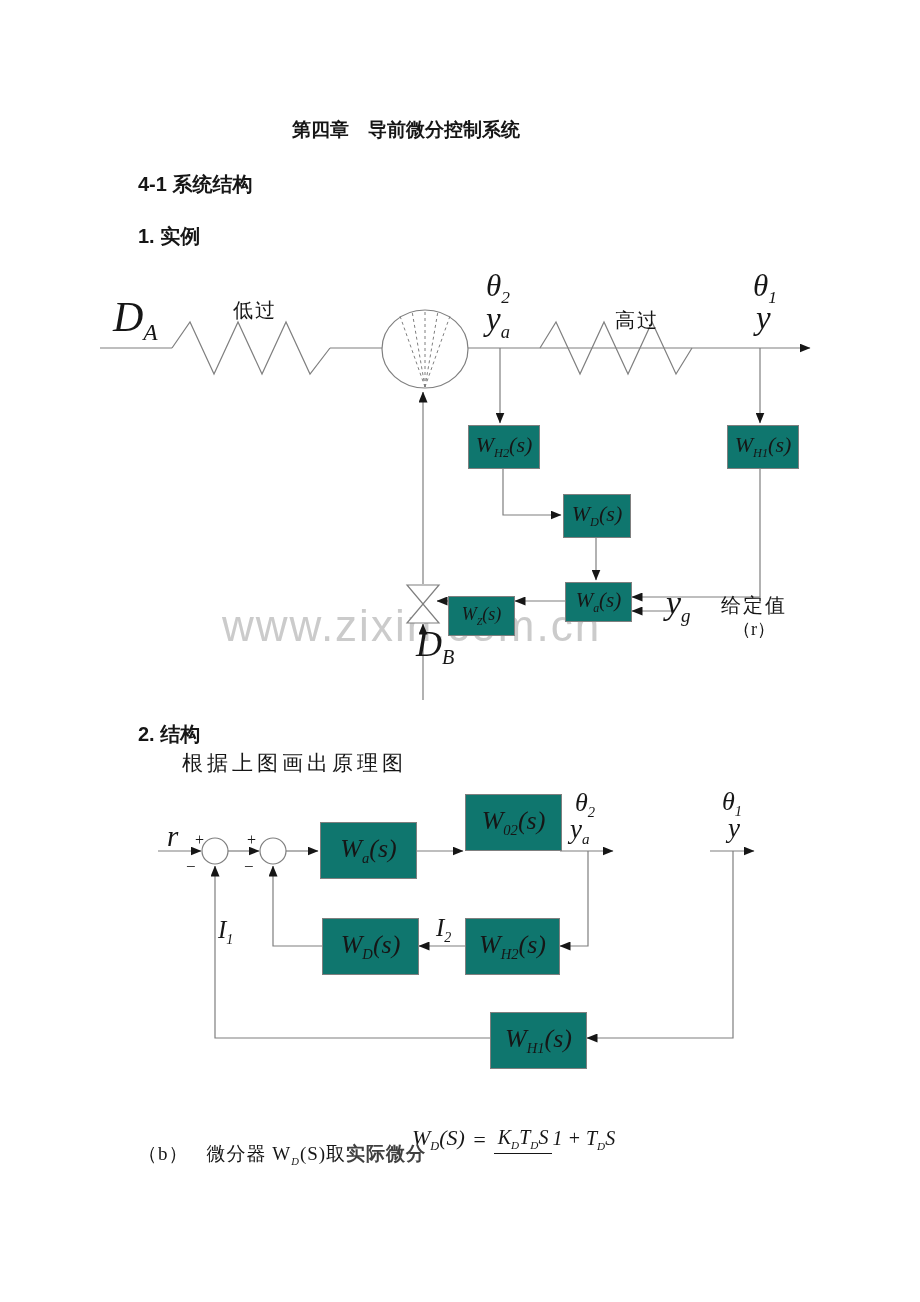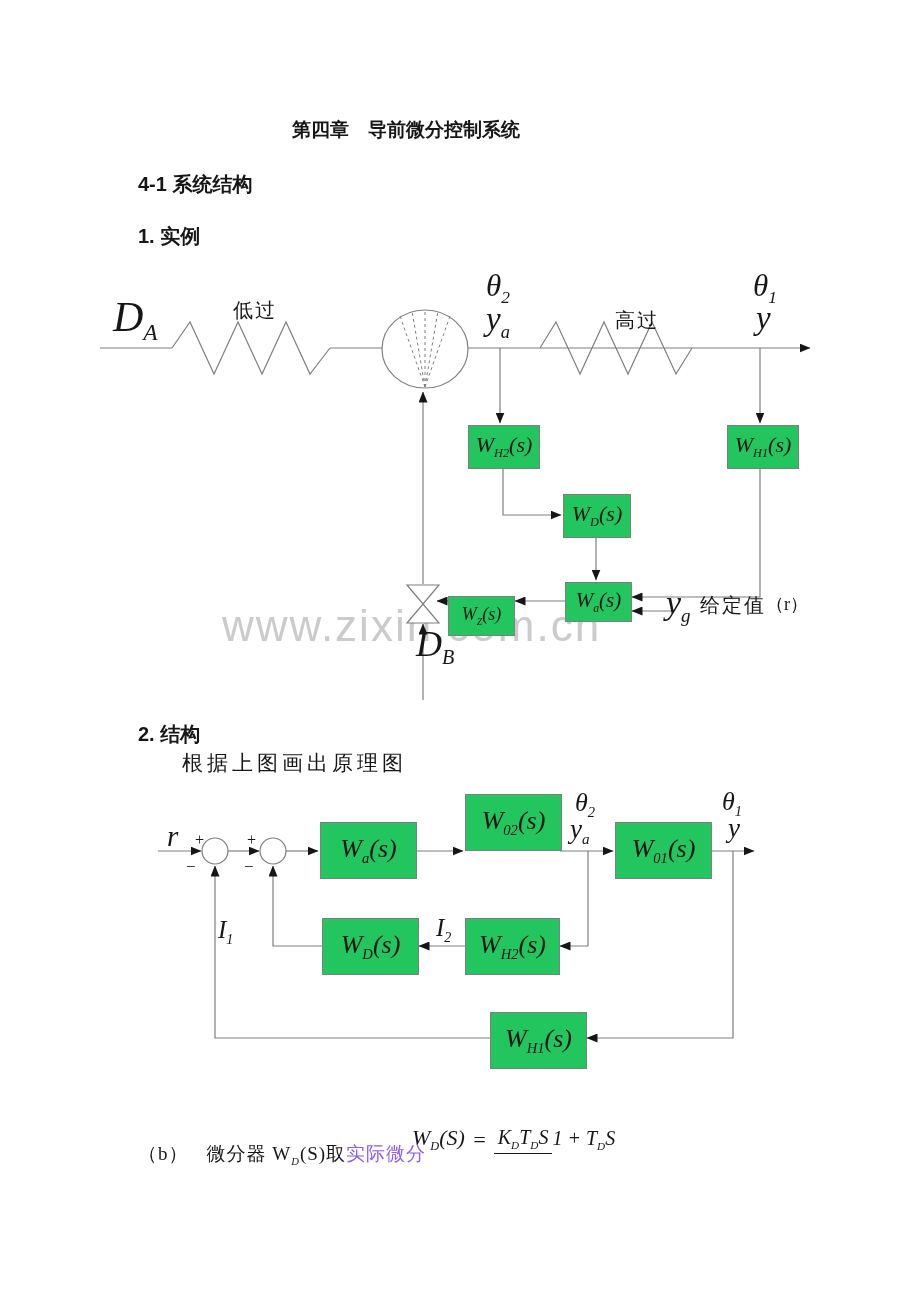--- a/index.html
+++ b/index.html
@@ -4,31 +4,31 @@
 <style>
   html,body{margin:0;padding:0;background:#ffffff;}
   .page{position:relative;width:920px;height:1302px;background:#ffffff;overflow:hidden;
         font-family:"Liberation Serif","DejaVu Serif",serif;color:#161616;}
   .lbl{position:absolute;z-index:4;white-space:nowrap;line-height:1;}
   .math{font-family:"Liberation Serif","DejaVu Serif",serif;font-style:italic;}
   .math sub, .upright sub{font-size:0.56em;font-style:italic;}
   .upright{font-style:normal;}
   .cn-bold{font-family:"Liberation Sans","DejaVu Sans",sans-serif;font-weight:700;font-style:normal;}
   .cn{font-style:normal;letter-spacing:2px;}
-  .box{position:absolute;z-index:3;border:1px solid #7f7f7f;background:#22c55e;
+  .box{position:absolute;z-index:3;border:1px solid #7f7f7f;background:#0f766e;
        display:flex;align-items:center;justify-content:center;line-height:1;}
   .wires{position:absolute;left:0;top:0;z-index:2;}
   .wm{position:absolute;z-index:1;font-family:"Liberation Sans","DejaVu Sans",sans-serif;
       color:#cbcbcb;letter-spacing:2px;line-height:1;}
-  .red{color:#8b5cf6;}
+  .red{color:#404040;font-weight:bold;}
   .formula{display:flex;align-items:center;}
   .frac{display:inline-flex;flex-direction:row;align-items:flex-start;line-height:1.15;}
   .frac .num{border-bottom:1.5px solid #161616;padding:0 4px 1px;}
   .frac .den{padding-top:1px;}
-  .setpoint{display:flex;flex-direction:row;align-items:center;line-height:1.3;justify-content:center;}
+  .setpoint{display:flex;flex-direction:column;align-items:center;line-height:1.3;justify-content:center;}
 </style>
 </head>
 <body>
 
 <div class="page">
 
   <div class="wm" style="left:222px;top:604px;font-size:44px">www.zixin.com.cn</div>
 
   <svg class="wires" width="920" height="1302" viewBox="0 0 920 1302">
     <defs>
@@ -132,23 +132,20 @@
   <span class="lbl math" style="left:570px;top:816px;font-size:27px"><span>y</span><sub>a</sub></span>
   <span class="lbl math" style="left:722px;top:789px;font-size:26px"><span>θ</span><sub>1</sub></span>
   <span class="lbl math" style="left:728px;top:815px;font-size:27px">y</span>
 
   <div class="box" style="left:320px;top:822px;width:95px;height:55px;font-size:26px">
       <span class="math"><span>W</span><sub>a</sub><span>(s)</span></span>
     </div>
   <div class="box" style="left:465px;top:794px;width:95px;height:55px;font-size:26px">
       <span class="math"><span>W</span><sub>02</sub><span>(s)</span></span>
     </div>
-  <div class="box" style="left:615px;top:822px;width:95px;height:55px;font-size:26px">
-      <span class="math"><span>W</span><sub>01</sub><span>(s)</span></span>
-    </div>
   <div class="box" style="left:322px;top:918px;width:95px;height:55px;font-size:26px">
       <span class="math"><span>W</span><sub>D</sub><span>(s)</span></span>
     </div>
   <div class="box" style="left:465px;top:918px;width:93px;height:55px;font-size:26px">
       <span class="math"><span>W</span><sub>H2</sub><span>(s)</span></span>
     </div>
   <div class="box" style="left:490px;top:1012px;width:95px;height:55px;font-size:26px">
       <span class="math"><span>W</span><sub>H1</sub><span>(s)</span></span>
     </div>
 

